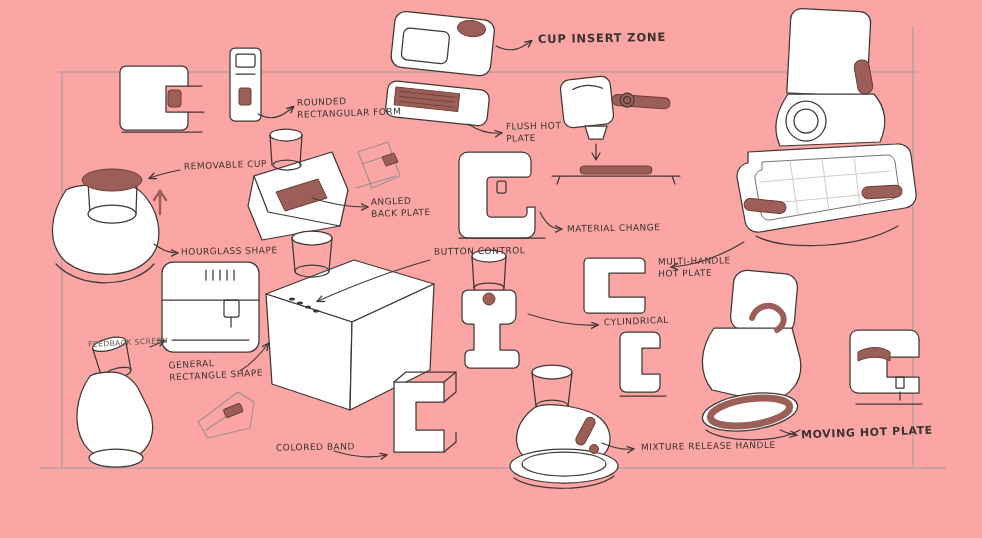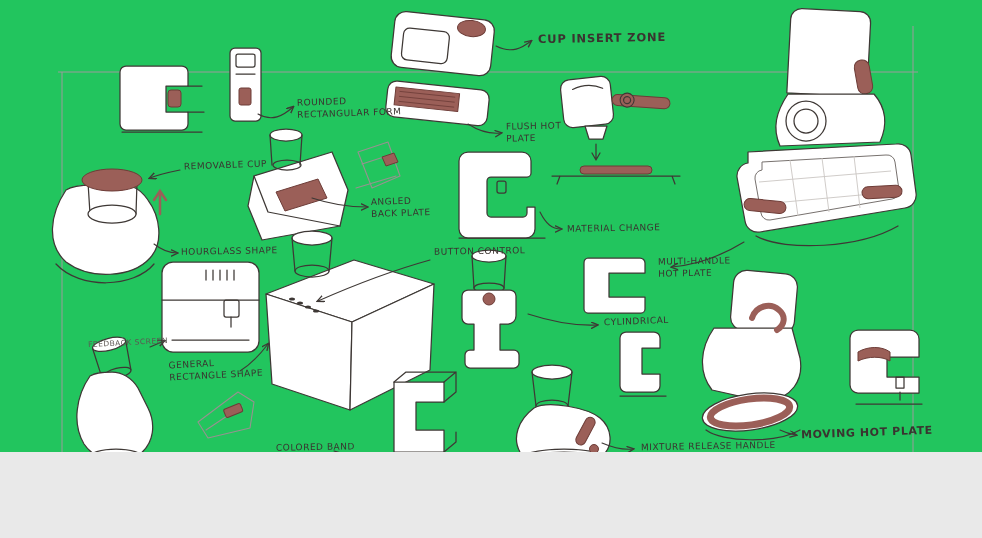--- a/index.html
+++ b/index.html
@@ -1,17 +1,17 @@
 <!DOCTYPE html>
 <html><head>
 <meta charset="utf-8">
 <style>
   html,body{margin:0;padding:0;background:#e9e9e9;}
   .sheet{
-    position:relative;width:982px;height:452px;background:#22c55e;
+    position:relative;width:982px;height:538px;background:#fca5a5;
     overflow:hidden;font-family:"DejaVu Sans",sans-serif;
   }
   .sheet svg{position:absolute;left:0;top:0;}
   
   .ink{stroke:#3e3835;fill:none;stroke-width:1.25;stroke-linecap:round;stroke-linejoin:round;}
   .inkf{stroke:#3e3835;fill:#ffffff;stroke-width:1.25;stroke-linecap:round;stroke-linejoin:round;}
   .acc{fill:#9b5f58;stroke:#6d3c37;stroke-width:1;stroke-linejoin:round;}
   .faint{stroke:#979290;fill:none;stroke-width:1.1;stroke-linecap:round;stroke-linejoin:round;}
   .leader{stroke:#3e3835;fill:none;stroke-width:1.1;stroke-linecap:round;}
   

